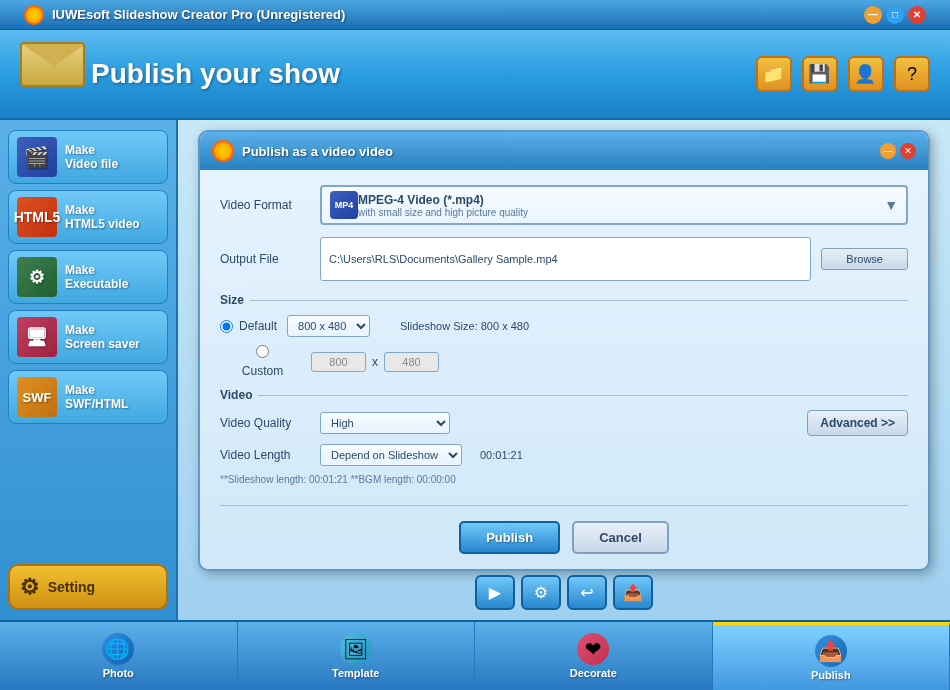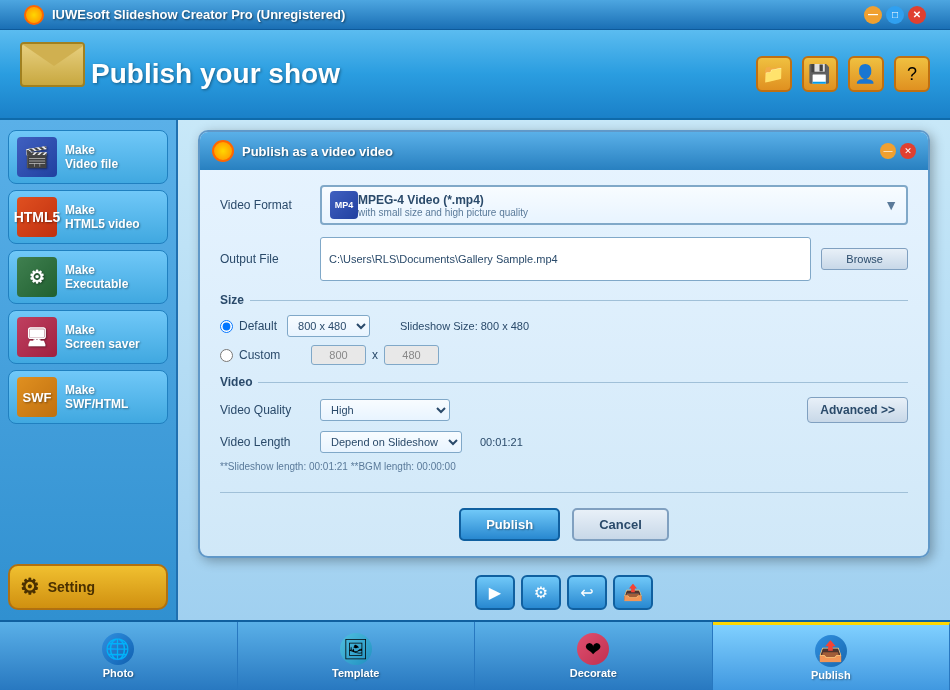--- a/index.html
+++ b/index.html
@@ -493,21 +493,21 @@
                 <input type="radio" name="sizeMode" checked="" class="radio-input" style="">
                 <span>Default</span>
               </label>
               <select class="size-dropdown">
                 <option>800 x 480</option>
               </select>
               <span class="slideshow-size">Slideshow Size: 800 x 480</span>
             </div>
 
             <div class="size-row custom-row">
-              <label class="radio-label" style="width:85px;">
+              <label class="radio-label" style="width:85px;flex-direction:column;">
                 <input type="radio" name="sizeMode" class="radio-input" style="">
                 <span>Custom</span>
               </label>
               <input class="custom-input" type="text" value="800" style="">
               <span class="custom-x">x</span>
               <input class="custom-input" type="text" value="480" style="">
             </div>
           </div>
 
           <div class="video-section">

